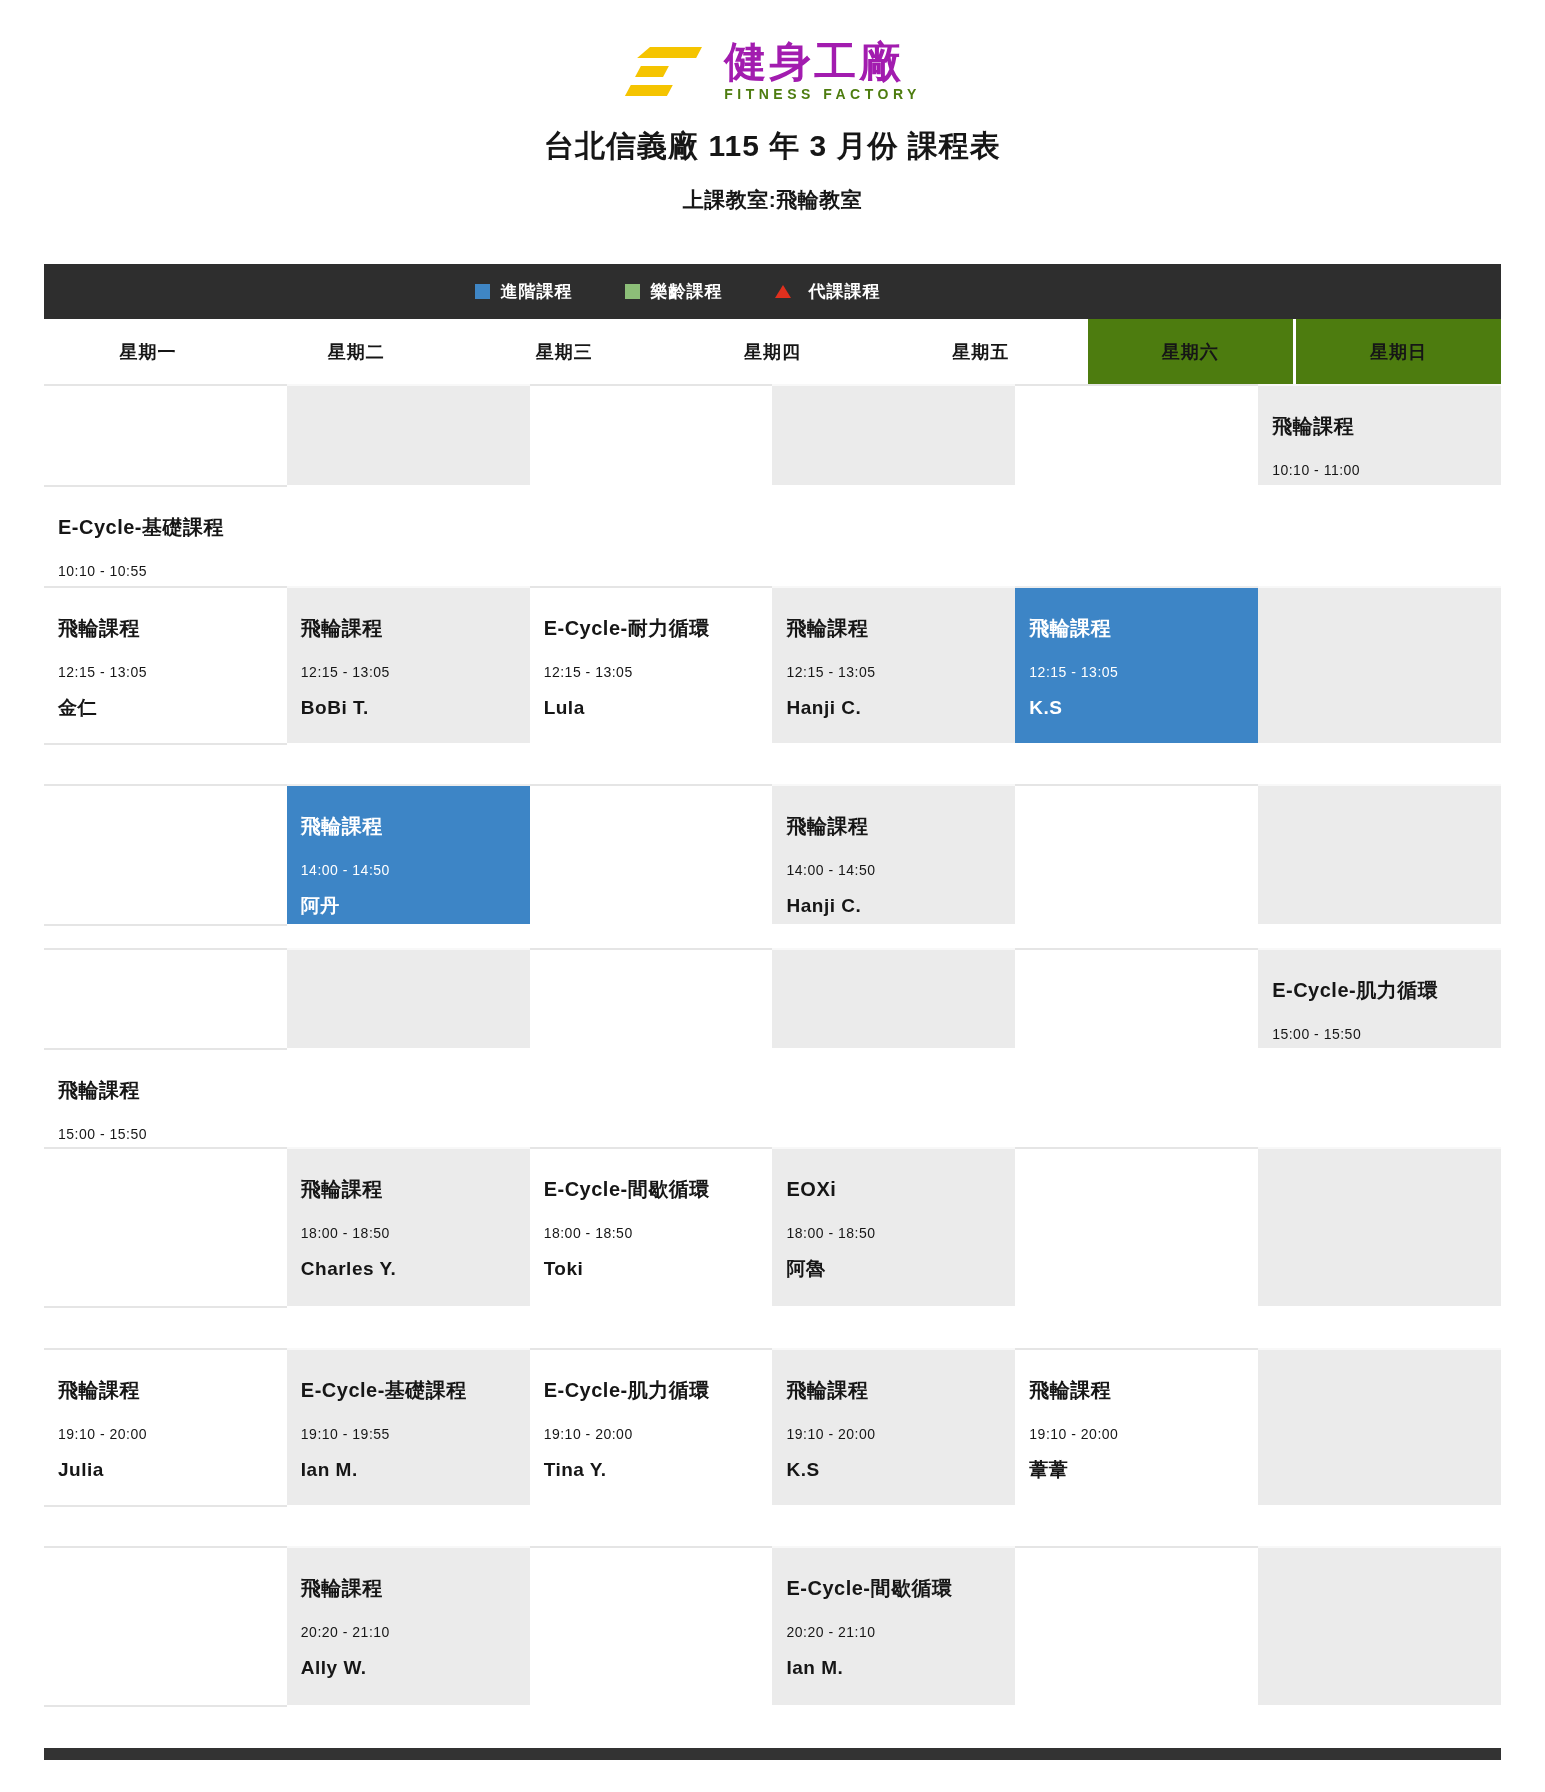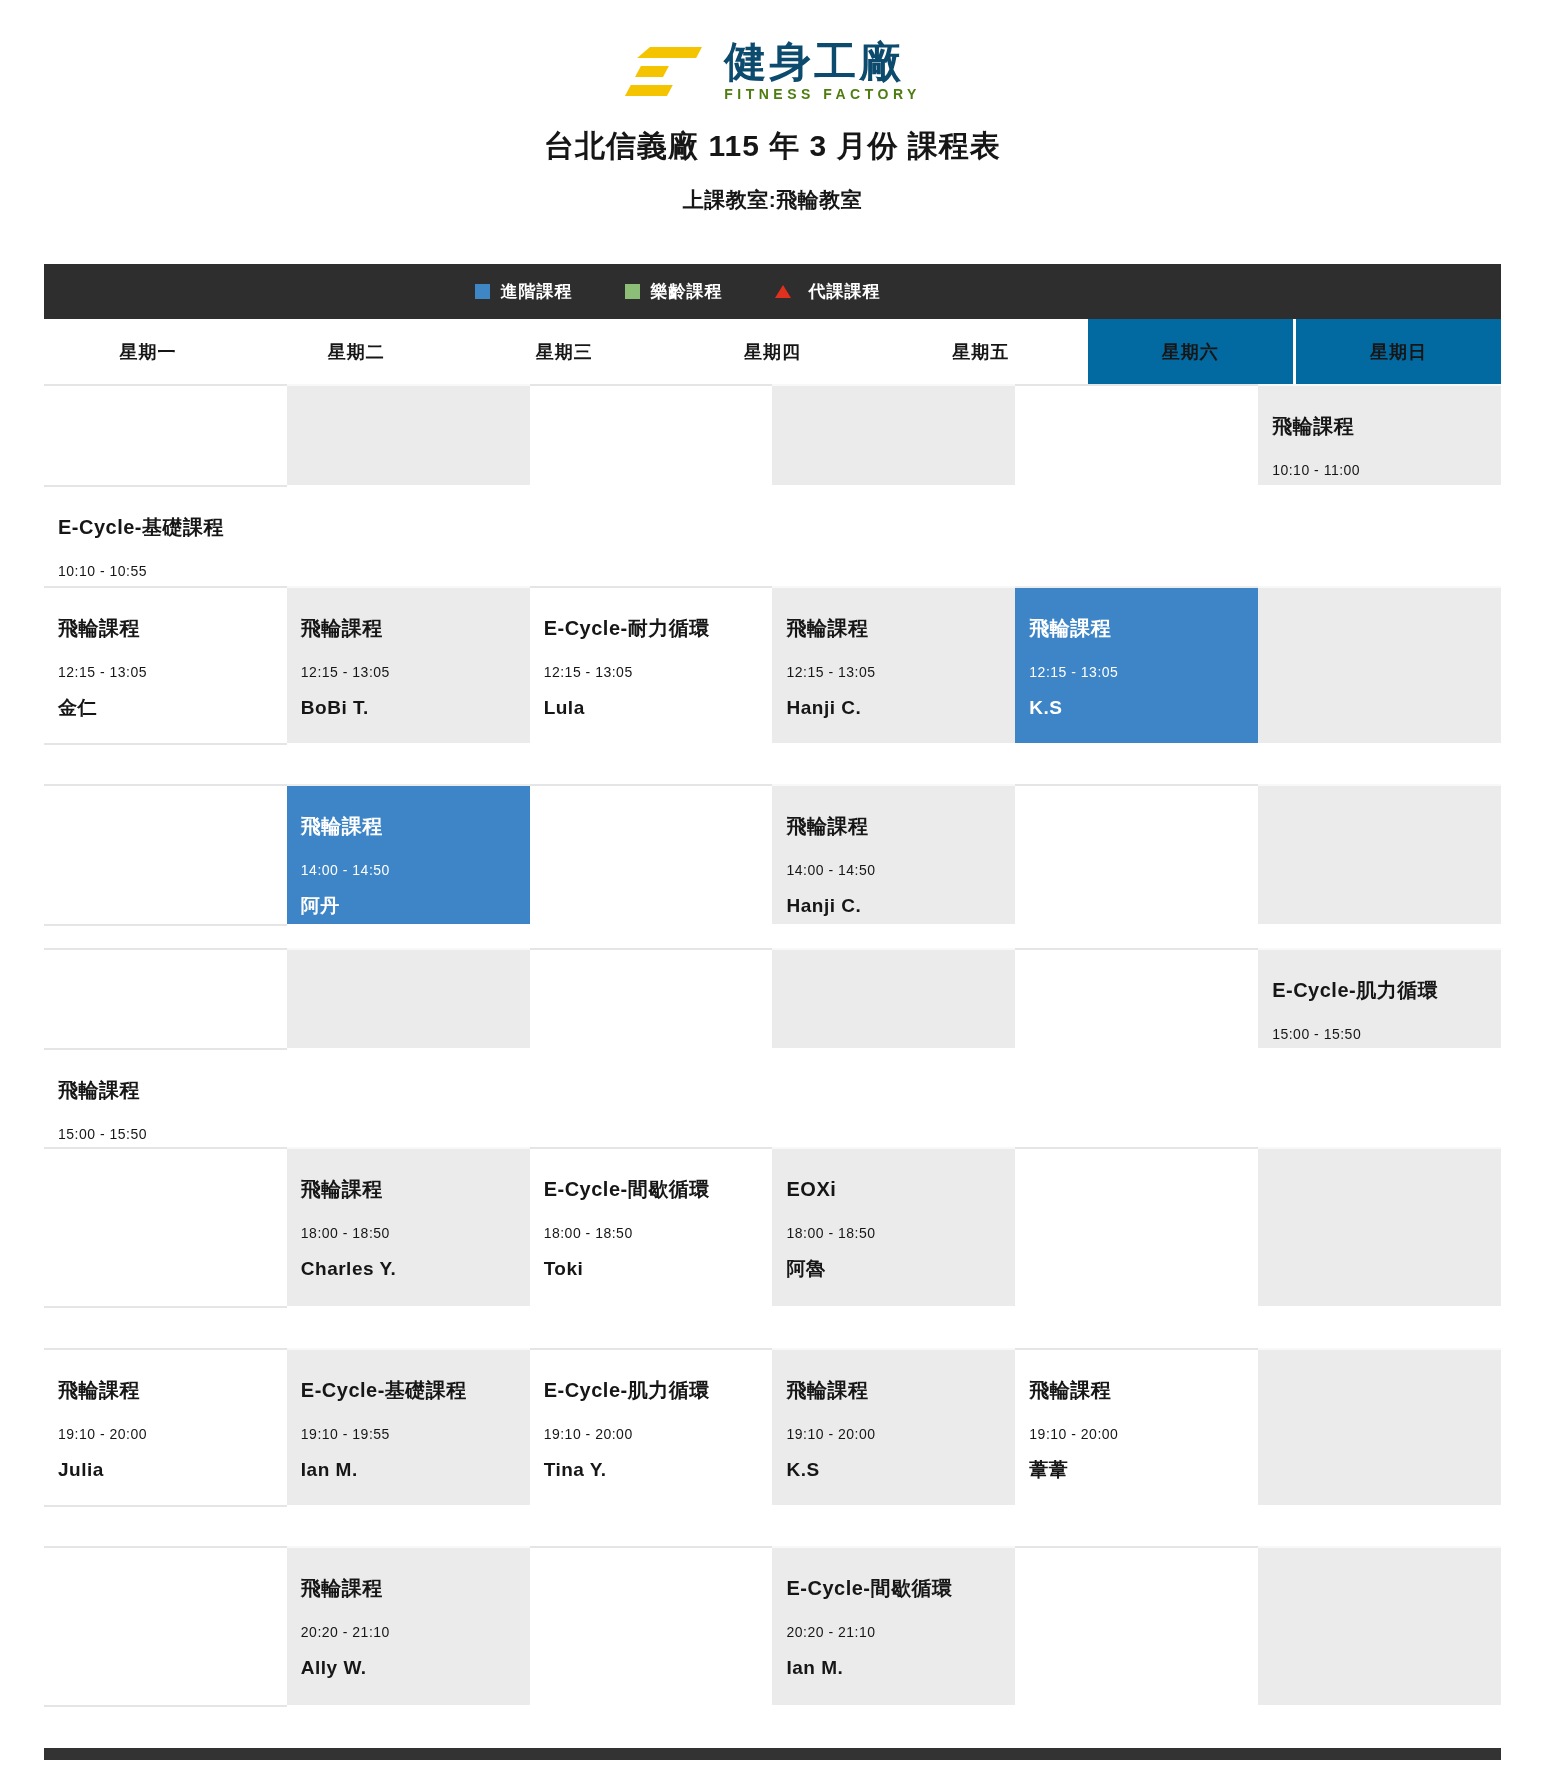--- a/index.html
+++ b/index.html
@@ -8,37 +8,37 @@
     width:1545px; height:1792px;
     font-family:"Liberation Sans","DejaVu Sans",sans-serif;
     color:#161616;
   }
   .sheet { width:1457px; margin:0 auto; padding-top:36px; }
 
   
   .logo-row { display:flex; align-items:center; justify-content:center; gap:14px; height:70px; }
   .logo-mark { width:86px; height:58px; }
   .logo-text { text-align:left; }
-  .brand-zh { font-size:42px; font-weight:bold; letter-spacing:3px; color:#0c4a6e; line-height:1.05; }
+  .brand-zh { font-size:42px; font-weight:bold; letter-spacing:3px; color:#a21caf; line-height:1.05; }
   .brand-en { font-size:14px; font-weight:bold; letter-spacing:4.5px; color:#4d7c0f; margin-top:1px; }
   .page-title { text-align:center; font-size:30px; font-weight:bold; margin-top:20px; letter-spacing:1px; }
   .page-subtitle { text-align:center; font-size:21px; font-weight:bold; margin-top:19px; letter-spacing:0.5px; }
 
   
   .legend { margin-top:50px; height:55px; background:#2e2e2e; display:flex; align-items:center; justify-content:center; }
   .legend-inner { display:flex; align-items:center; gap:52px; transform:translateX(-95px); }
   .litem { display:flex; align-items:center; gap:11px; color:#ffffff; font-weight:bold; font-size:17px; letter-spacing:1px; }
   .litem.tight { gap:18px; }
   .sw-square { width:15px; height:15px; display:inline-block; }
   .sw-triangle { width:0; height:0; border-left:8px solid transparent; border-right:8px solid transparent; border-bottom:13px solid #e0301e; display:inline-block; }
 
   
   .day-row { display:grid; grid-template-columns:repeat(7,1fr); height:65px; }
   .day-cell { display:flex; align-items:center; justify-content:center; font-size:18px; font-weight:bold; letter-spacing:1px; }
-  .day-cell.hl { background:#0369a1; border-left:3px solid #ffffff; }
+  .day-cell.hl { background:#4d7c0f; border-left:3px solid #ffffff; }
 
   
   .body-row { display:grid; grid-template-columns:repeat(6,1fr); }
   .row-0 { height:202px; } .row-1 { height:198px; } .row-2 { height:164px; }
   .row-3 { height:199px; } .row-4 { height:201px; } .row-5 { height:198px; }
   .row-6 { height:202px; }
   .cell { border-top:2px solid #e5e5e5; padding:22px 14px 0 14px; overflow:hidden; }
   .cell.stripe { background:#ebebeb; border-top-color:#f8f8f8; }
   .cell.advanced { background:#3d85c6; border-top-color:#ededed; }
   .cell .title { font-size:20px; font-weight:bold; line-height:36px; letter-spacing:0.5px; }

